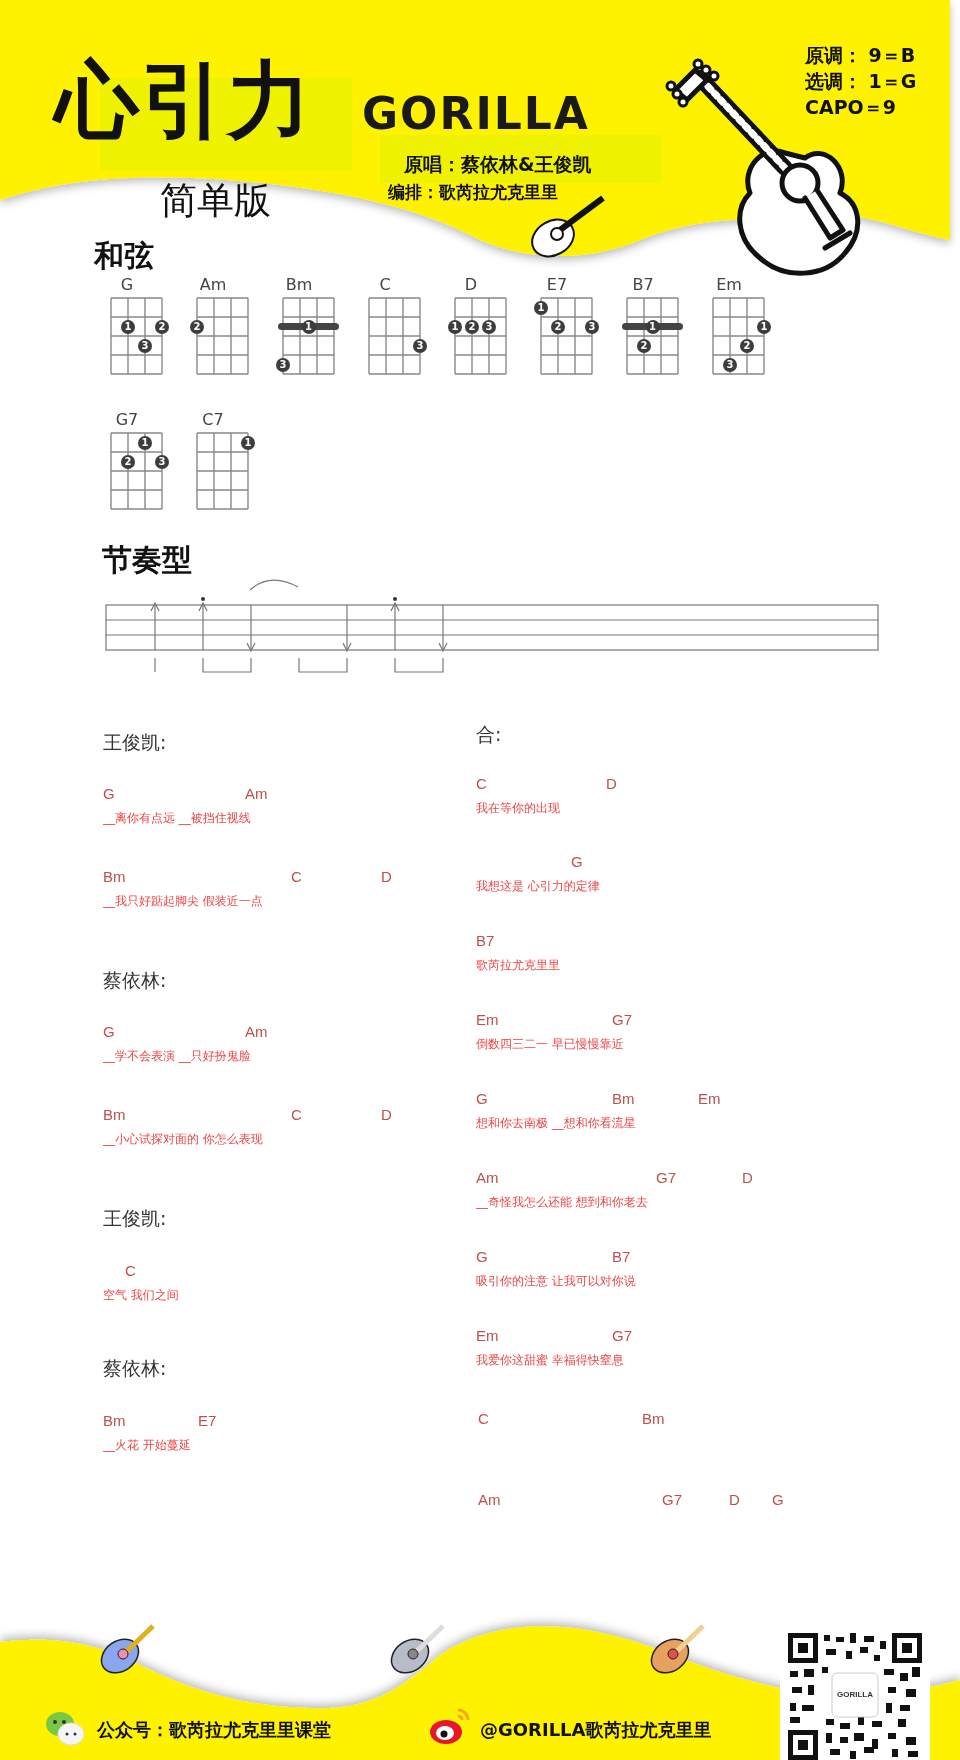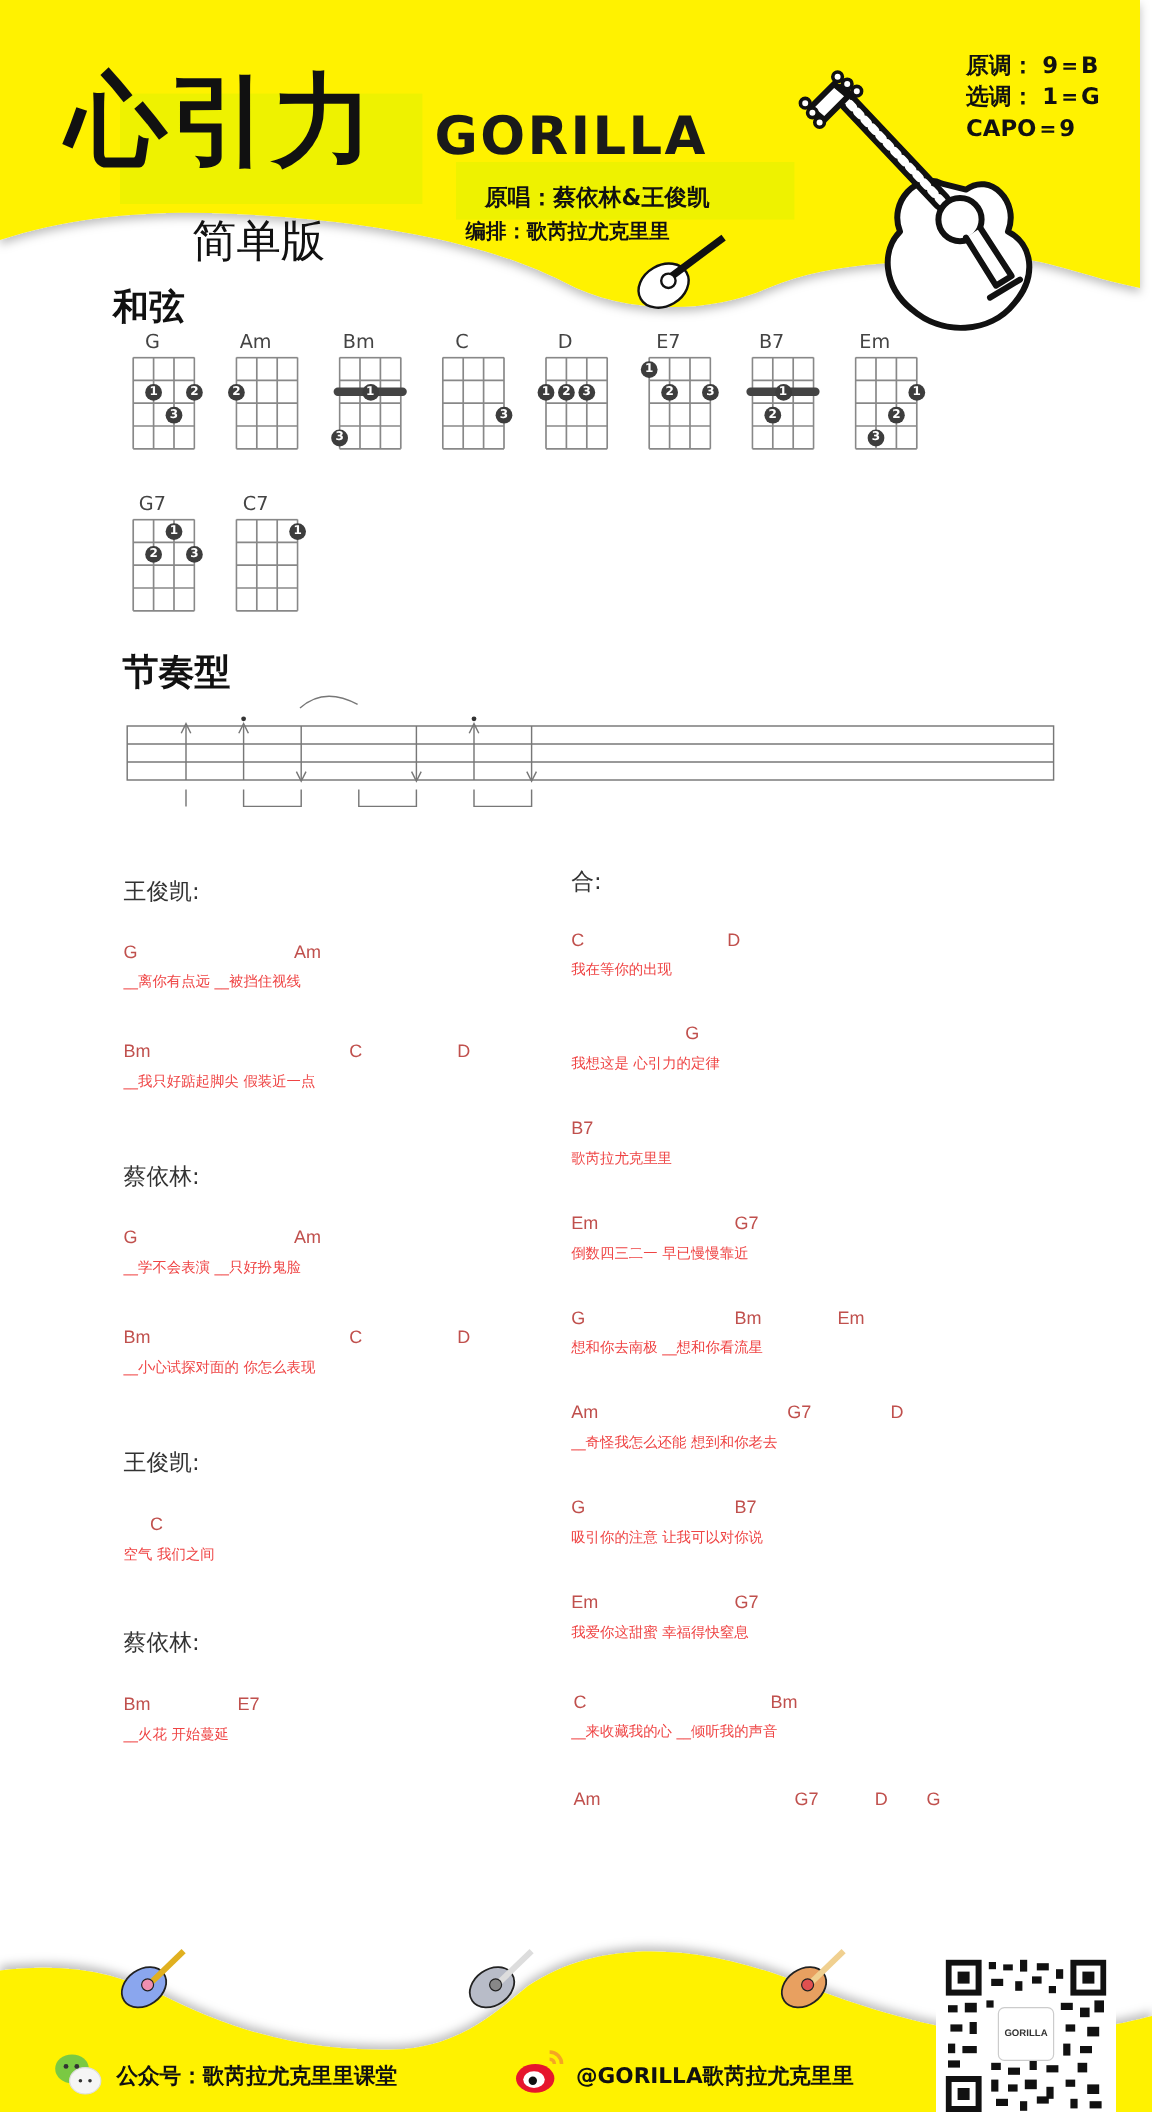--- a/index.html
+++ b/index.html
@@ -457,21 +457,20 @@
         <span class="chord-lbl" style="left: 0px;">Em</span>
         <span class="chord-lbl" style="left: 136px;">G7</span>
       </div>
       <div class="lyric-line">我爱你这甜蜜 幸福得快窒息</div>
     </div>
     <div class="lyric-block" style="left: 476px; top: 1410px;">
       <div class="chord-row">
         <span class="chord-lbl" style="left: 2px;">C</span>
         <span class="chord-lbl" style="left: 166px;">Bm</span>
       </div>
-      <div class="lyric-line">__来收藏我的心 __倾听我的声音</div>
     </div>
     <div class="lyric-block" style="left: 476px; top: 1491px;">
       <div class="chord-row">
         <span class="chord-lbl" style="left: 2px;">Am</span>
         <span class="chord-lbl" style="left: 186px;">G7</span>
         <span class="chord-lbl" style="left: 253px;">D</span>
         <span class="chord-lbl" style="left: 296px;">G</span>
       </div>
     </div>
   </div>

